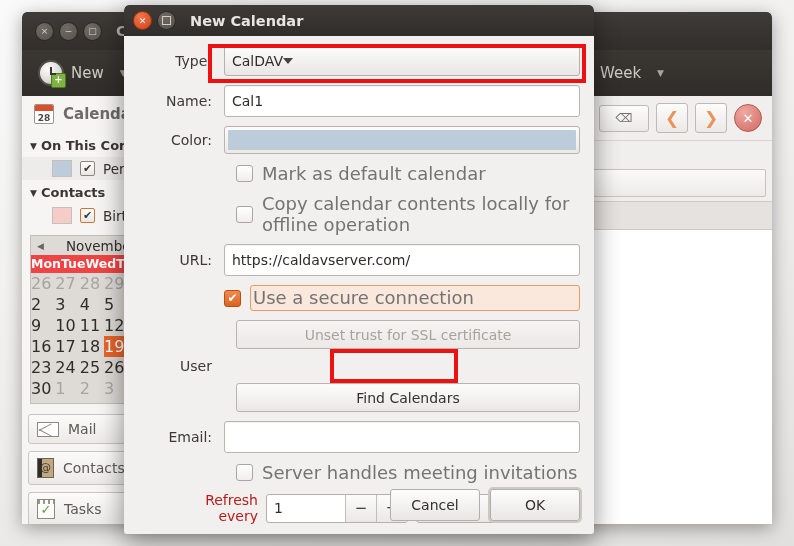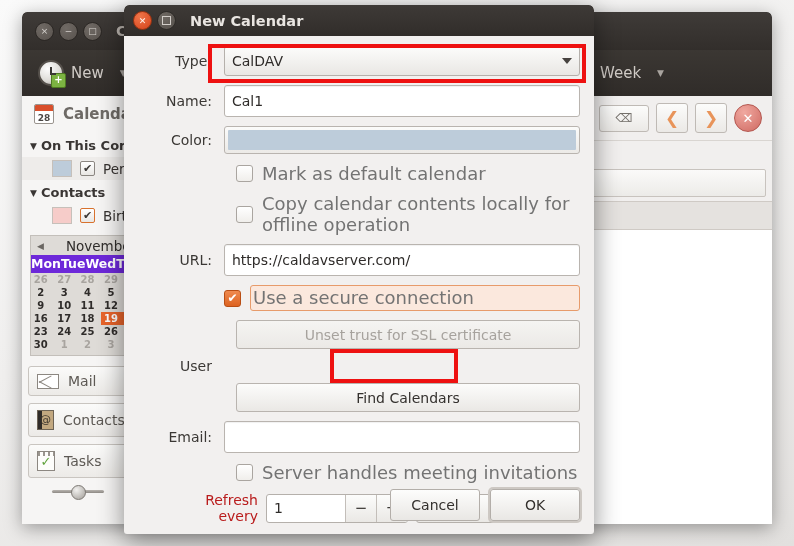--- a/index.html
+++ b/index.html
@@ -165,30 +165,29 @@
   }
   .mc-head {
     display: flex; align-items: center; gap: 6px;
     padding: 2px 4px 1px 6px;
     font-size: 13.5px; color: #2f2c2a;
   }
   .mc-arrow { font-size: 9px; color: #6a6662; }
   .mc-month { font-weight: normal; margin-left: 16px; }
   .mc-daysrow {
     display: grid; grid-template-columns: repeat(7, 1fr);
-    background: #6d28d9; color: #fff;
+    background: #ef4444; color: #fff;
     font-size: 12.5px; font-weight: bold;
     text-align: center;
   }
   .mc-daysrow div { padding: 1px 0 2px; }
   .mc-grid {
     display: grid; grid-template-columns: repeat(7, 1fr);
-    font-size: 10px; text-align: center;
+    font-size: 16px; text-align: left;
     color: #2f2c2a;
-    font-weight: bold;
   }
   .mc-grid div { padding: 1px 4px 1px 0; }
   .mc-grid div.dim { color: #a8a49f; }
   .mc-grid div.today { background: #e8642a; color: #fff; }
 
   
   .side-btns { margin-top: 10px; padding: 0 6px; }
   .side-btn {
     display: flex; align-items: center; gap: 9px;
     margin: 0 0 7px 0;
@@ -357,21 +356,21 @@
     display: flex; align-items: center;
     padding: 0 7px;
     font-size: 14px; color: #2f2c2a;
     box-shadow: inset 0 1px 1px rgba(0,0,0,.06);
   }
   .combo {
     height: 30px; box-sizing: border-box;
     background: linear-gradient(180deg,#fcfcfb 0%, #e9e7e4 100%);
     border: 1px solid #b5b0ab;
     border-radius: 3px;
-    display: flex; align-items: center; justify-content: space-between;
+    display: flex; align-items: center; 
     padding: 0 7px;
     font-size: 14px; color: #2f2c2a;
   }
   .caret-dn {
     width: 0; height: 0;
     border-left: 5px solid transparent;
     border-right: 5px solid transparent;
     border-top: 6px solid #46423f;
   }
   .color-entry {

